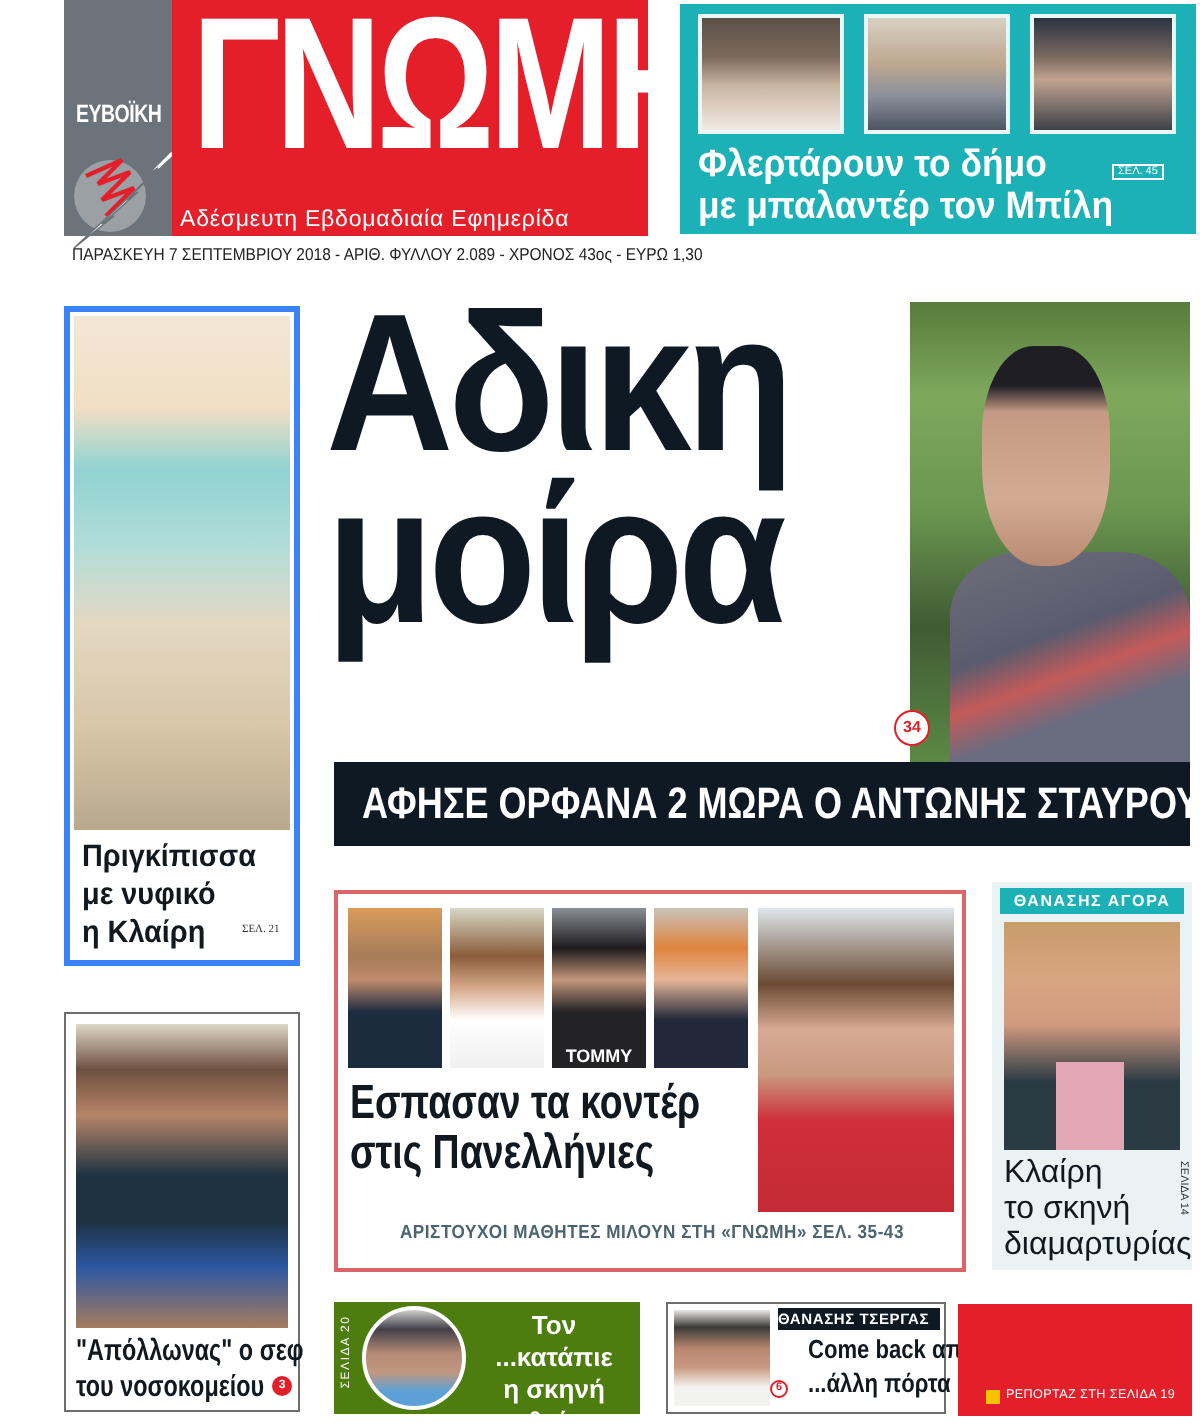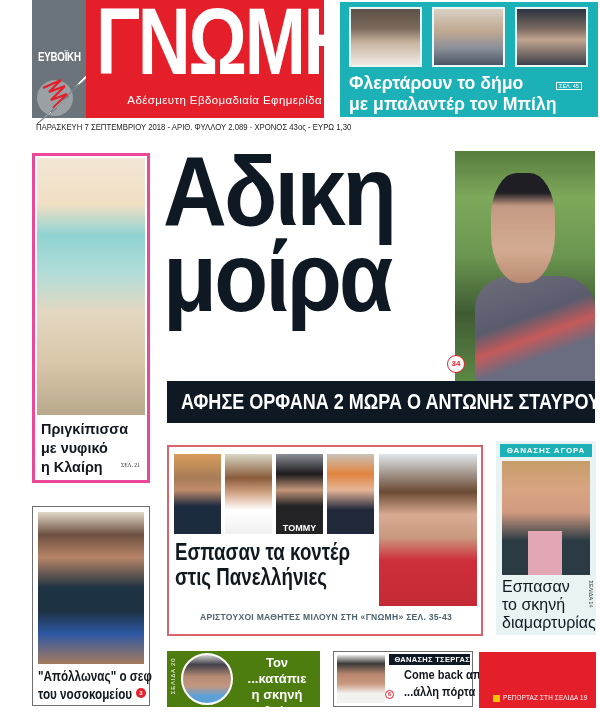--- a/index.html
+++ b/index.html
@@ -10,37 +10,37 @@
   
   #mast-grey { left: 32px; top: 0; width: 54px; height: 118px; background: #6b747a; }
   #mast-region { left: 32px; top: 50px; width: 54px; text-align: center; color: #ffffff;
     font-family: "Liberation Sans", sans-serif; font-size: 12.5px; font-weight: bold;
     transform: scaleX(0.78); transform-origin: center; letter-spacing: -0.3px; }
   #mast-emblem { left: 33px; top: 66px; width: 62px; height: 60px; }
   #mast-red { left: 86px; top: 0; width: 238px; height: 118px; background: #e41f2a; }
   #mast-title { left: 96px; top: -6px; width: 224px; height: 96px; color: #ffffff;
     font-family: "Liberation Sans", sans-serif; font-weight: bold; font-size: 94px;
     line-height: 96px; letter-spacing: -3px; transform: scaleX(0.78); transform-origin: left center; white-space: nowrap; }
-  #mast-tagline { left: 90px; top: 94px; width: 232px; color: #ffffff; text-align: right;
+  #mast-tagline { left: 90px; top: 104px; width: 232px; color: #ffffff; text-align: left;
     font-size: 11.5px; letter-spacing: 0.4px; white-space: nowrap; }
   #mast-dateline { left: 36px; top: 122px; width: 300px; color: #222;
     font-size: 8.6px; white-space: nowrap; transform: scaleX(0.9); transform-origin: left center; }
 
   
   #tr-box { left: 340px; top: 2px; width: 258px; height: 115px; background: #1cb1b6; }
   .tr-photo { position: absolute; top: 5px; width: 73px; height: 60px; border: 2px solid #e9f7f7; }
   #tr-photo-1 { left: 9px; background: linear-gradient(180deg,#5b5048 0%,#7d6a5c 35%,#c9b4a0 60%,#efeae4 100%); }
   #tr-photo-2 { left: 92px; background: linear-gradient(180deg,#d8d0c4 0%,#bfa890 40%,#8a8f99 70%,#4c5563 100%); }
   #tr-photo-3 { left: 175px; background: linear-gradient(180deg,#2b3340 0%,#7a6a60 35%,#c2a490 55%,#3d4048 100%); } 
   #tr-headline { left: 349px; top: 72px; width: 240px; color: #ffffff; font-weight: bold;
     font-size: 19px; line-height: 21px; white-space: nowrap; transform: scaleX(0.93); transform-origin: left center; }
   #tr-page { left: 556px; top: 82px; color: #ffffff; font-size: 5.5px; border: 1px solid #ffffff; padding: 0 2px; }
 
   
-  #princess-box { left: 32px; top: 153px; width: 118px; height: 330px; border: 3px solid #ec4899; background: #ffffff; }
+  #princess-box { left: 32px; top: 153px; width: 118px; height: 330px; border: 3px solid #3b82f6; background: #ffffff; }
   #princess-photo { position: absolute; left: 2px; top: 2px; width: 108px; height: 257px;
     background: linear-gradient(180deg,#f2e6d5 0%,#f1dfc4 18%,#8fd3d2 30%,#b2ddd8 45%,#e4d8c2 60%,#d8c6a8 80%,#b9a98c 100%); }
   #princess-caption { position: absolute; left: 6px; top: 263px; width: 106px; color: #101820;
     font-weight: bold; font-size: 15.5px; line-height: 19px; transform: scaleX(0.93); transform-origin: left top; }
   #princess-page { position: absolute; left: 86px; top: 306px; font-size: 5.5px; color: #333; font-family: "Liberation Serif", serif; }
 
   
   #main-headline { left: 163px; top: 148px; width: 290px; color: #0e1924; font-weight: bold;
     font-size: 98px; line-height: 86px; letter-spacing: -3px; transform: scaleX(0.9); transform-origin: left top; white-space: nowrap; }
   #main-photo { left: 455px; top: 151px; width: 140px; height: 232px;
@@ -93,21 +93,21 @@
   #theatre-photo { position: absolute; left: 14px; top: 2px; width: 52px; height: 52px; border-radius: 50%; border: 2px solid #ffffff;
     background: linear-gradient(180deg,#d0d0cc 0%,#42404a 20%,#b48a74 45%,#c29780 65%,#5da0d8 85%); }
   #theatre-headline { position: absolute; left: 68px; top: 4px; width: 84px; text-align: center; color: #ffffff;
     font-weight: bold; font-size: 13px; line-height: 16px; }
 
   
   #tsergas-box { left: 333px; top: 651px; width: 140px; height: 56px; border: 1.5px solid #6e6e6e; background: #ffffff; }
   #tsergas-photo { position: absolute; left: 3px; top: 3px; width: 48px; height: 48px;
     background: linear-gradient(180deg,#e9e8e4 0%,#3a3a3a 18%,#b8866e 40%,#c89a80 60%,#f2f2f0 80%); }
   #tsergas-name { position: absolute; left: 55px; top: 2px; width: 81px; height: 11px; background: #0e1924; color: #ffffff;
-    font-size: 7.5px; font-weight: bold; text-align: right; line-height: 11px; letter-spacing: 0.3px; }
+    font-size: 7.5px; font-weight: bold; text-align: left; line-height: 11px; letter-spacing: 0.3px; }
   #tsergas-headline { position: absolute; left: 58px; top: 14px; width: 80px; text-align: right; color: #101820;
     font-weight: bold; font-size: 13px; line-height: 17px; white-space: nowrap; transform: scaleX(0.85); transform-origin: right top; }
   #tsergas-badge { position: absolute; left: 51px; top: 38px; width: 9px; height: 9px; border-radius: 50%; border: 1px solid #e41f2a; color: #e41f2a;
     font-size: 5.5px; font-weight: bold; text-align: center; line-height: 7px; background: #fff; }
 
   
   #pollalis-box { left: 479px; top: 652px; width: 117px; height: 56px; background: #e41f2a; }
   #pollalis-headline { position: absolute; left: 2px; top: 4px; width: 113px; text-align: center; color: #ffffff;
     font-weight: bold; font-size: 14px; line-height: 17px; white-space: nowrap; }
   #pollalis-bullet { position: absolute; left: 14px; top: 43px; width: 7px; height: 7px; background: #f7c200; }
@@ -173,21 +173,21 @@
   </div>
   <div id="exam-sub">ΑΡΙΣΤΟΥΧΟΙ ΜΑΘΗΤΕΣ ΜΙΛΟΥΝ ΣΤΗ «ΓΝΩΜΗ» ΣΕΛ. 35-43</div>
 </div>
 
 <div class="abs" id="agora-box">
   <div id="agora-label">ΘΑΝΑΣΗΣ ΑΓΟΡΑ</div>
   <div id="agora-photo">
     <div class="abs shirt"></div>
   </div>
   <div id="agora-headline">
-    <div>Εσπασαν</div>
+    <div>Κλαίρη</div>
     <div>το σκηνή</div>
     <div>διαμαρτυρίας</div>
   </div>
   <div id="agora-page">ΣΕΛΙΔΑ 14</div>
 </div>
 
 <div class="abs" id="chef-box">
   <div id="chef-photo"></div>
   <div id="chef-caption">
     <div>"Απόλλωνας" ο σεφ</div>

